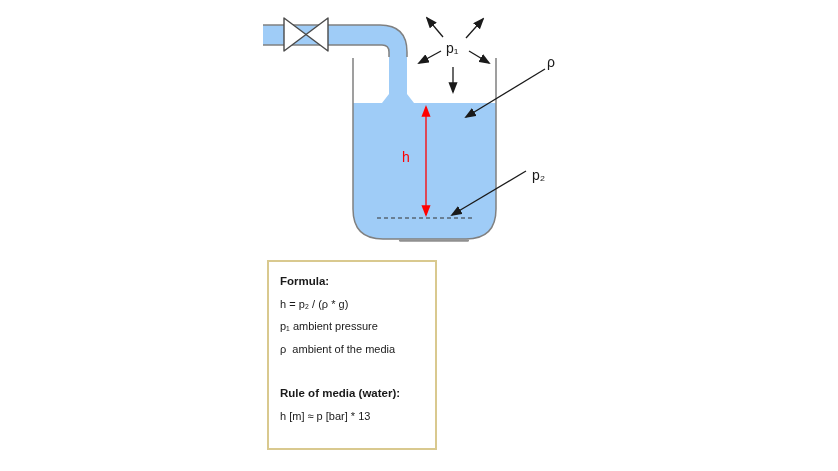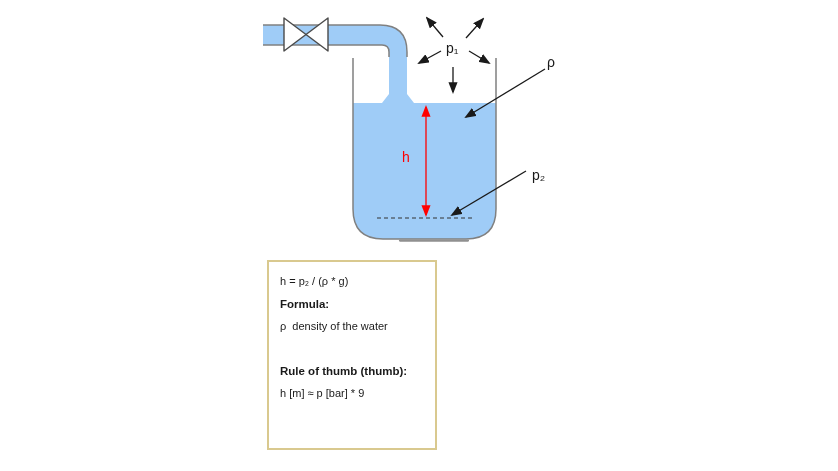--- a/index.html
+++ b/index.html
@@ -97,21 +97,22 @@
 
     <line class="dashed-line" x1="377" y1="218" x2="472" y2="218"></line>
   </svg>
 
   <span class="lbl" style="left:446px;top:41px;">p₁</span>
   <span class="lbl" style="left:547px;top:55px;">ρ</span>
   <span class="lbl" style="left:532px;top:168px;">p₂</span>
   <span class="lbl lbl-red" style="left:402px;top:150px;">h</span>
 
   <div class="formula-box">
+    <div class="fline bold">Formula:</div>
     <div class="fline">h = p₂ / (ρ * g)</div>
-    <div class="fline bold">Formula:</div>
-    <div class="fline">ρ  density of the water</div>
+    <div class="fline">p₁ ambient pressure</div>
+    <div class="fline">ρ  ambient of the media</div>
     <div class="fspacer"></div>
-    <div class="fline bold">Rule of thumb (thumb):</div>
-    <div class="fline">h [m] ≈ p [bar] * 9</div>
+    <div class="fline bold">Rule of media (water):</div>
+    <div class="fline">h [m] ≈ p [bar] * 13</div>
   </div>
 
 </div>
 
 </body></html>

